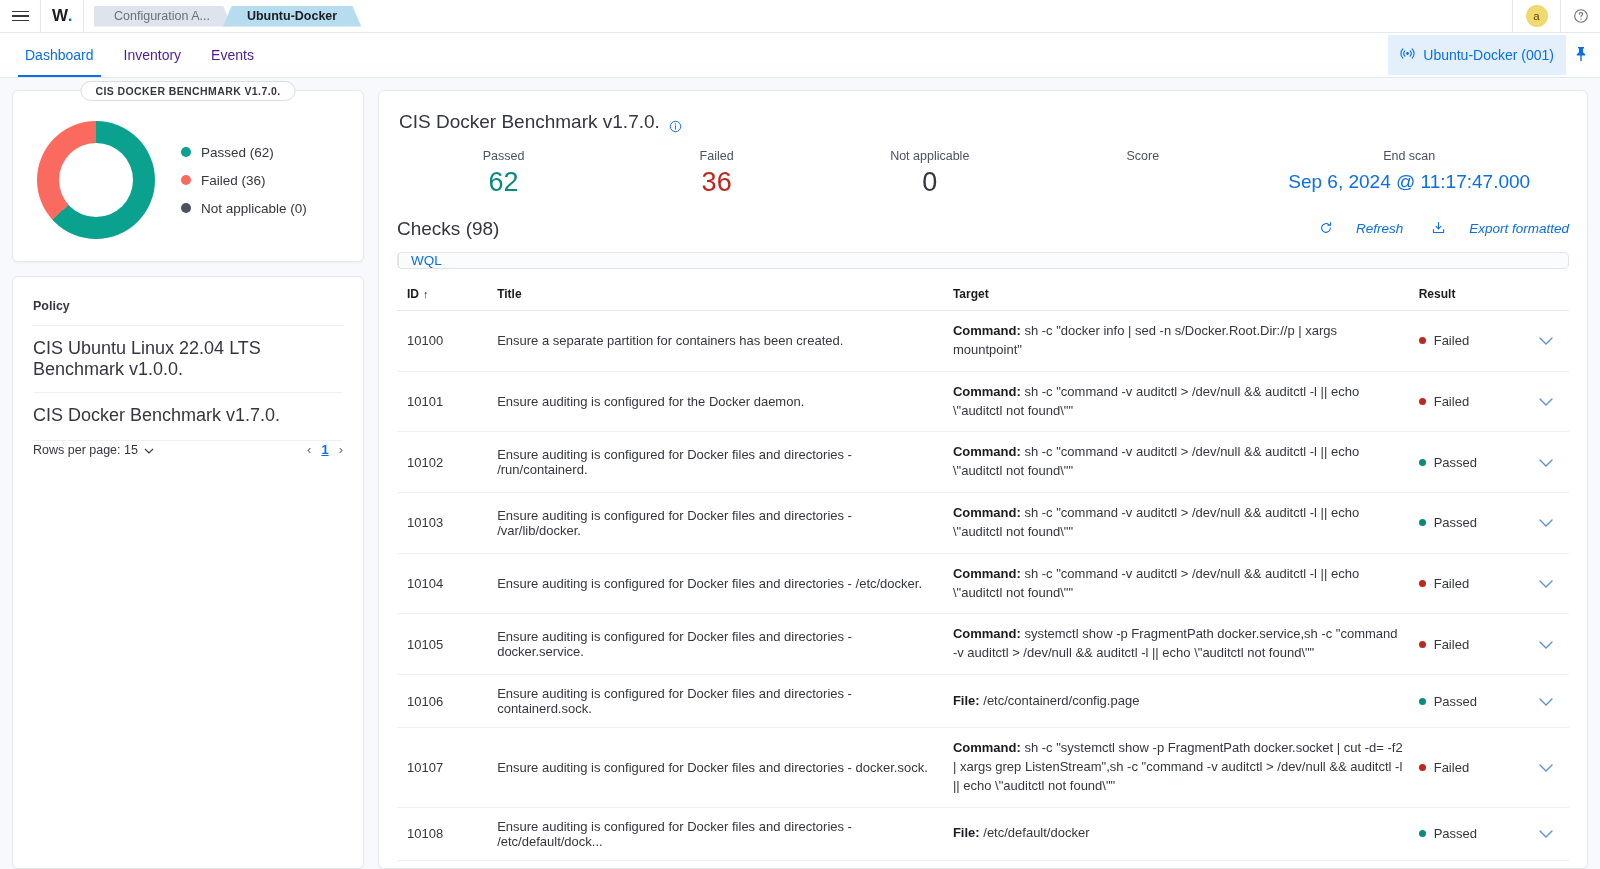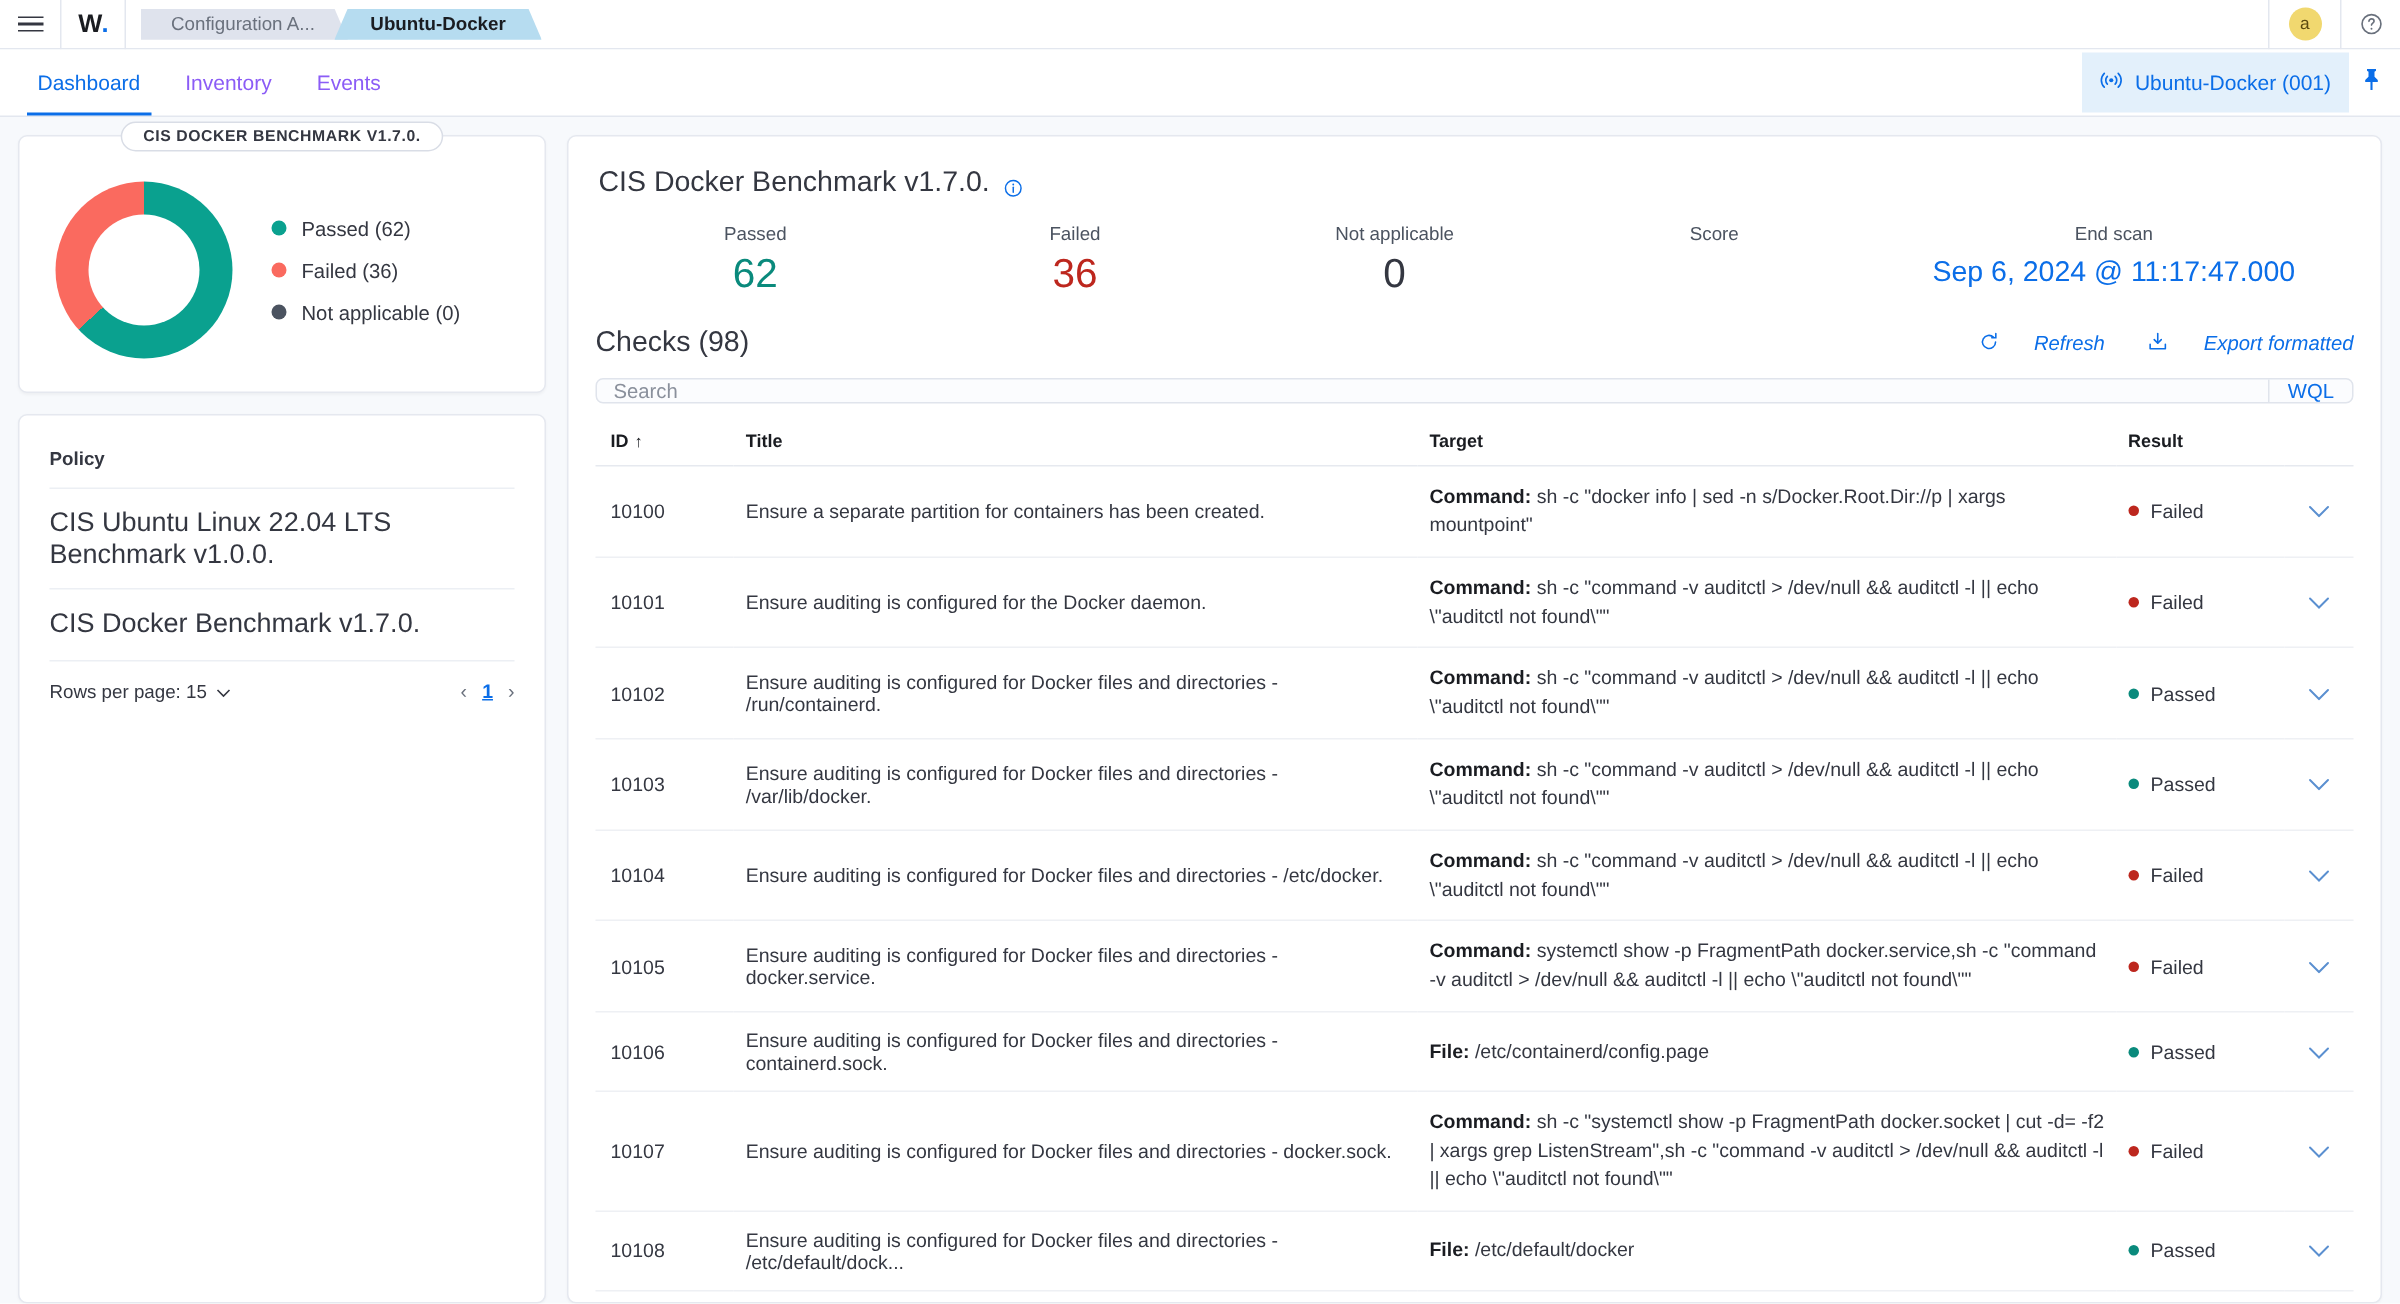--- a/index.html
+++ b/index.html
@@ -35,21 +35,21 @@
   .top-right { margin-left:auto; display:flex; align-items:center; height:33px; }
   .avatar-cell { width:48px; height:33px; display:flex; align-items:center; justify-content:center; border-left:1px solid #e3e7ef; }
   .avatar { width:22px; height:22px; border-radius:50%; background:#f1d86f; color:#5c4b10;
             font-size:11.5px; display:flex; align-items:center; justify-content:center; }
   .help-cell { width:40px; height:33px; display:flex; align-items:center; justify-content:center; border-left:1px solid #e3e7ef; }
   .help-cell svg { display:block; }
 
   
   .navbar { height:45px; background:#fff; border-bottom:1px solid #e3e7ef; display:flex; align-items:stretch; position:relative; }
   .tabs { display:flex; align-items:stretch; padding-left:10px; }
-  .tab { display:flex; align-items:center; padding:0 15px; font-size:14px; color:#8b5cf6; cursor:pointer; position:relative; }
+  .tab { display:flex; align-items:center; padding:0 15px; font-size:14px; color:#4c1d95; cursor:pointer; position:relative; }
   .tab.active { color:#0b6ee8; }
   .tab.active::after { content:""; position:absolute; left:8px; right:8px; bottom:0; height:2px; background:#0b6ee8; }
   .host-pill { margin-left:auto; display:flex; align-items:center; gap:8px;
      background:#e3f0fb; color:#0b6ee8; font-size:14px; padding:0 12px; align-self:center; height:40px; margin-right:8px; }
   .pin { color:#0b6ee8; font-size:15px; margin-right:12px; align-self:center; }
 
   
   .page { display:flex; gap:14px; padding:12px 12px 0 12px; height:calc(869px - 33px - 45px); }
   .left-col { width:352px; display:flex; flex-direction:column; gap:14px; }
   .panel { background:#fff; border:1px solid #e5e8ef; border-radius:6px; box-shadow:0 1px 2px rgba(0,0,0,.04); }
@@ -65,21 +65,21 @@
   .donut { width:118px; height:118px; border-radius:50%; position:relative; flex:none; }
   .donut::after { content:""; position:absolute; inset:22px; background:#fff; border-radius:50%; }
   .legend { display:flex; flex-direction:column; gap:13px; font-size:13.5px; color:#343741; }
   .legend-item { display:flex; align-items:center; gap:10px; }
   .dot { width:10px; height:10px; border-radius:50%; flex:none; }
 
   
   .policy-panel { padding:22px 20px 16px 20px; flex:1; }
   .policy-head { font-size:12.5px; font-weight:bold; padding-bottom:12px; }
   .policy-row { font-size:18px; padding:12px 0; border-top:1px solid #eceff4; cursor:pointer; }
-  .policy-foot { display:flex; align-items:center; border-top:1px solid #eceff4; padding-top:12px; margin-top:2px; font-size:12.5px; }
+  .policy-foot { display:flex; align-items:center; border-top:1px solid #eceff4; padding-top:1px; margin-top:2px; font-size:12.5px; }
   .rpp { display:flex; align-items:center; gap:6px; cursor:pointer; }
   .pager { margin-left:auto; display:flex; align-items:center; gap:10px; }
   .pager span { cursor:pointer; color:#6a717d; font-size:13px; }
   .pager .cur { color:#0b6ee8; font-weight:bold; text-decoration:underline; }
 
   
   .main-panel { flex:1; padding:18px 18px 0 18px; display:flex; flex-direction:column; }
   .main-title { font-size:19px; display:flex; align-items:center; gap:9px; padding:2px 0 0 2px; }
   .info-i { width:13px; height:13px; }
   .stats { display:flex; padding:16px 0 8px 0; }
@@ -268,21 +268,20 @@
                 <path d="M8 1.6v7.2"></path>
                 <path d="M5.3 6.2L8 8.9l2.7-2.7"></path>
             </svg>
           </span>
           <span>Export formatted</span>
         </div>
       </div>
     </div>
 
     <div class="search-row">
-      <input class="search-input" value="" placeholder="Search" style="">
       <div class="wql">WQL</div>
     </div>
 
     <table class="checks">
       <thead>
         <tr>
           <th class="c-id">
             <span>ID</span><span class="sort-arrow">↑</span>
           </th>
           <th class="c-title">Title</th>

